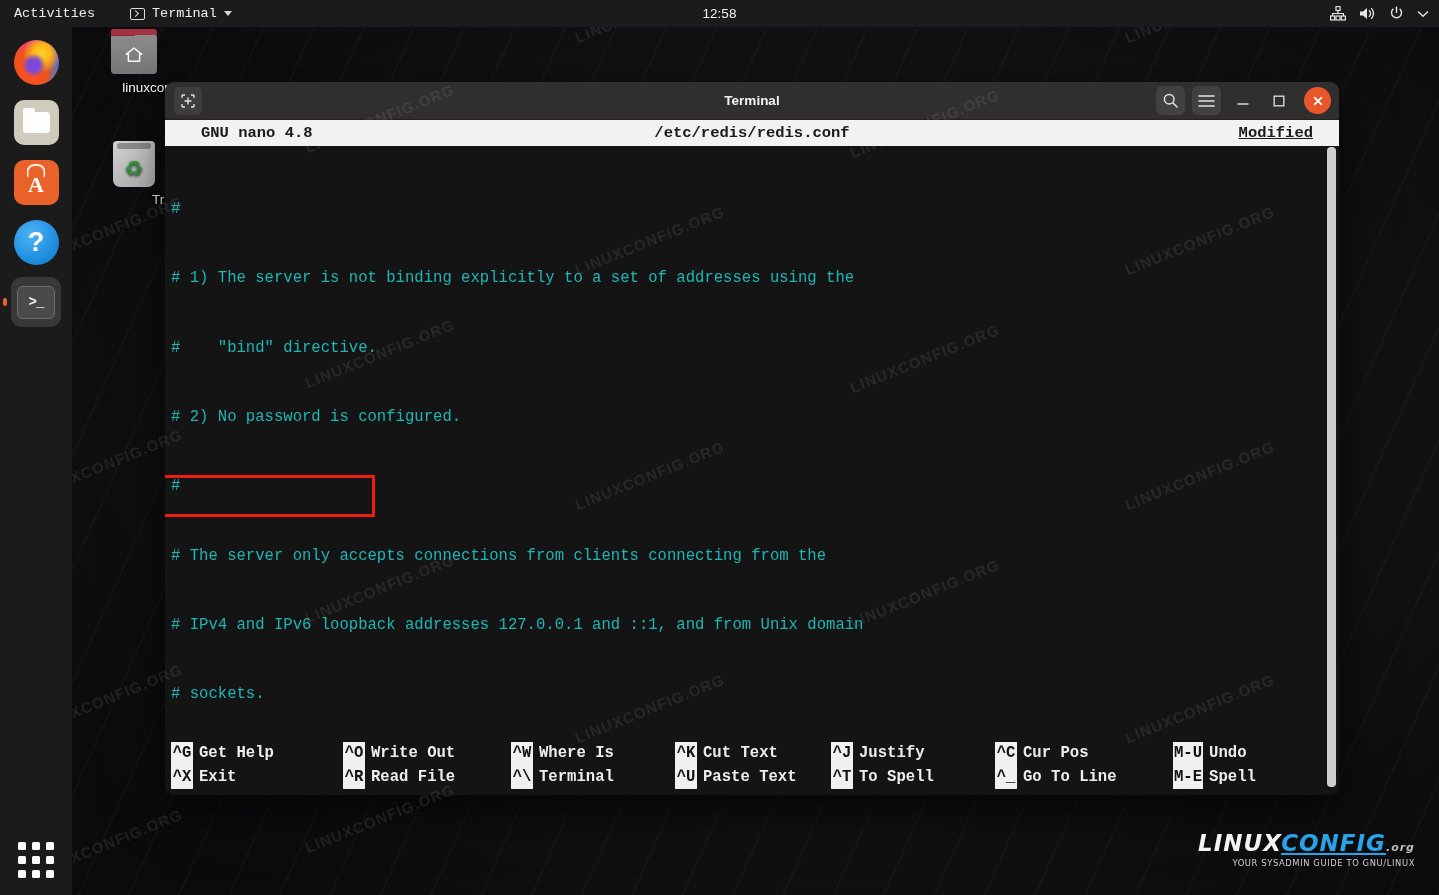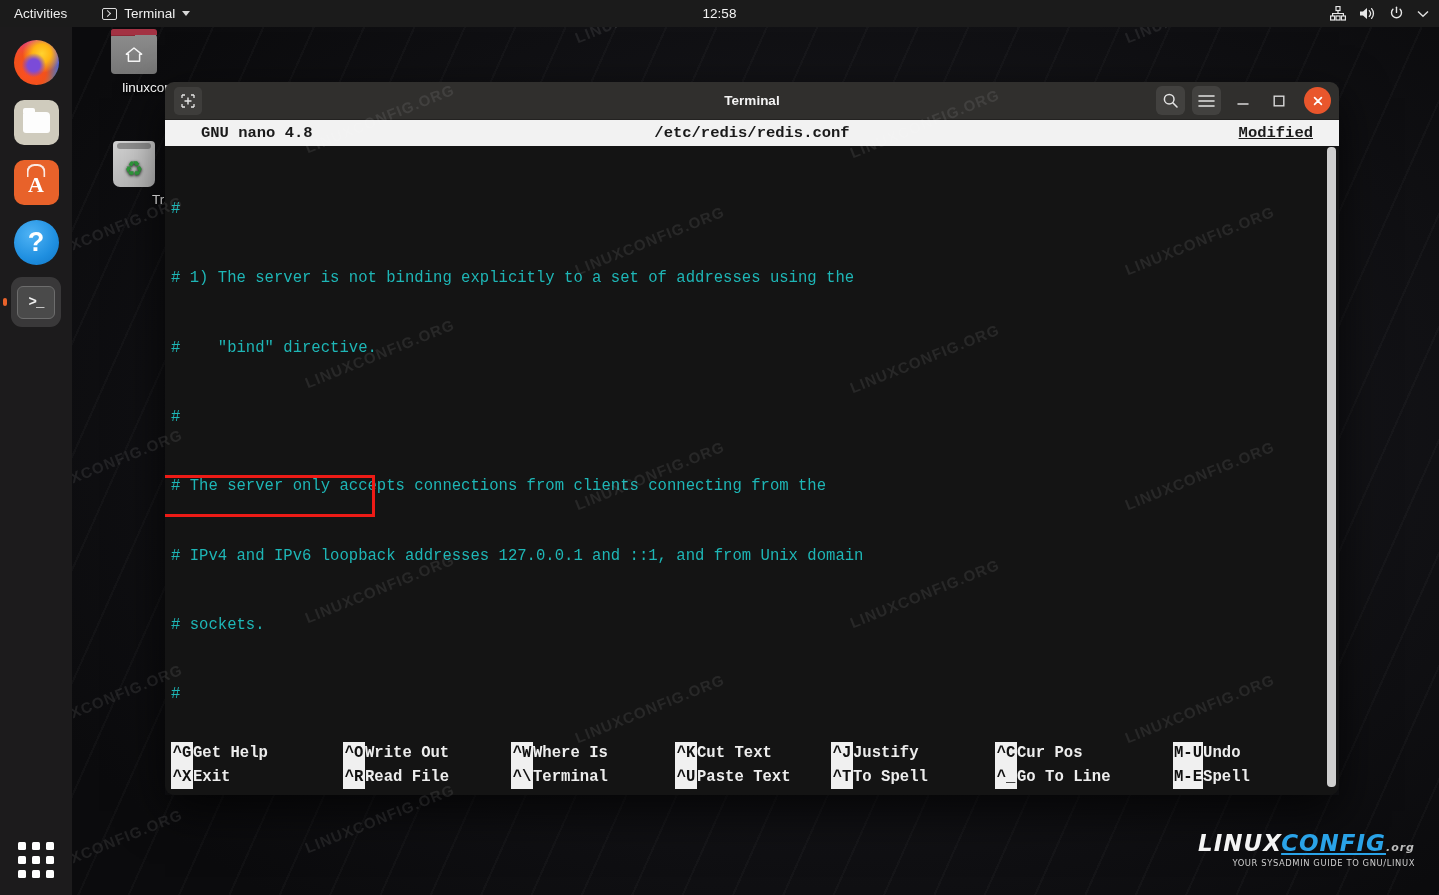--- a/index.html
+++ b/index.html
@@ -29,21 +29,21 @@
   }
 
   
   .topbar {
     position: absolute; top: 0; left: 0; width: 1439px; height: 27px;
     background: #1b1b1b;
     display: flex; align-items: center;
     color: #e8e6e3; font-size: 13.5px;
     z-index: 60;
   }
-  .topbar-left { display: flex; align-items: flex-end; height: 27px; }
+  .topbar-left { display: flex; align-items: flex-end; height: 27px; font-family: Liberation Mono, monospace; }
   .activities {
     padding: 0 13px 0 14px; height: 27px; line-height: 27px;
     font-size: 13.5px; color: #ededed;
   }
   .app-menu {
     display: flex; align-items: center; gap: 7px;
     padding: 0 10px; height: 27px; margin-left: 12px;
   }
   .term-mini-icon {
     width: 15px; height: 12px; border: 1.6px solid #dcdcdc; border-radius: 2px;
@@ -253,21 +253,21 @@
     z-index: 4; padding: 0 6px 6px 6px;
     font-family: "Liberation Mono", monospace;
     font-size: 15.6px; line-height: 23.4px;
   }
   .foot-row { display: flex; }
   .foot-cell { display: flex; align-items: center; }
   .foot-key {
     background: #f0f0f0; color: #111; font-weight: 700;
     padding: 0 1px; min-width: 22px; text-align: center;
   }
-  .foot-lbl { color: #ededed; font-weight: 700; margin-left: 0; white-space: pre; }
+  .foot-lbl { color: #ededed; font-weight: 700; margin-left: 6px; white-space: pre; }
 
   
   .annot-box {
     position: absolute; left: -8px; top: 355px;
     width: 218px; height: 42px;
     border: 3px solid #ee1b16; z-index: 6;
     pointer-events: none;
   }
 
   
@@ -439,20 +439,21 @@
       <div class="nano-head">
         <span class="nh-ver">GNU nano 4.8</span>
         <span class="nh-file">/etc/redis/redis.conf</span>
         <span class="nh-status">Modified</span>
       </div>
 
       <div class="nano-text">
         <div class="ln">#</div>
         <div class="ln"># 1) The server is not binding explicitly to a set of addresses using the</div>
         <div class="ln">#    "bind" directive.</div>
+        <div class="ln"># 2) No password is configured.</div>
         <div class="ln">#</div>
         <div class="ln"># The server only accepts connections from clients connecting from the</div>
         <div class="ln"># IPv4 and IPv6 loopback addresses 127.0.0.1 and ::1, and from Unix domain</div>
         <div class="ln"># sockets.</div>
         <div class="ln">#</div>
         
         
         
         
         

